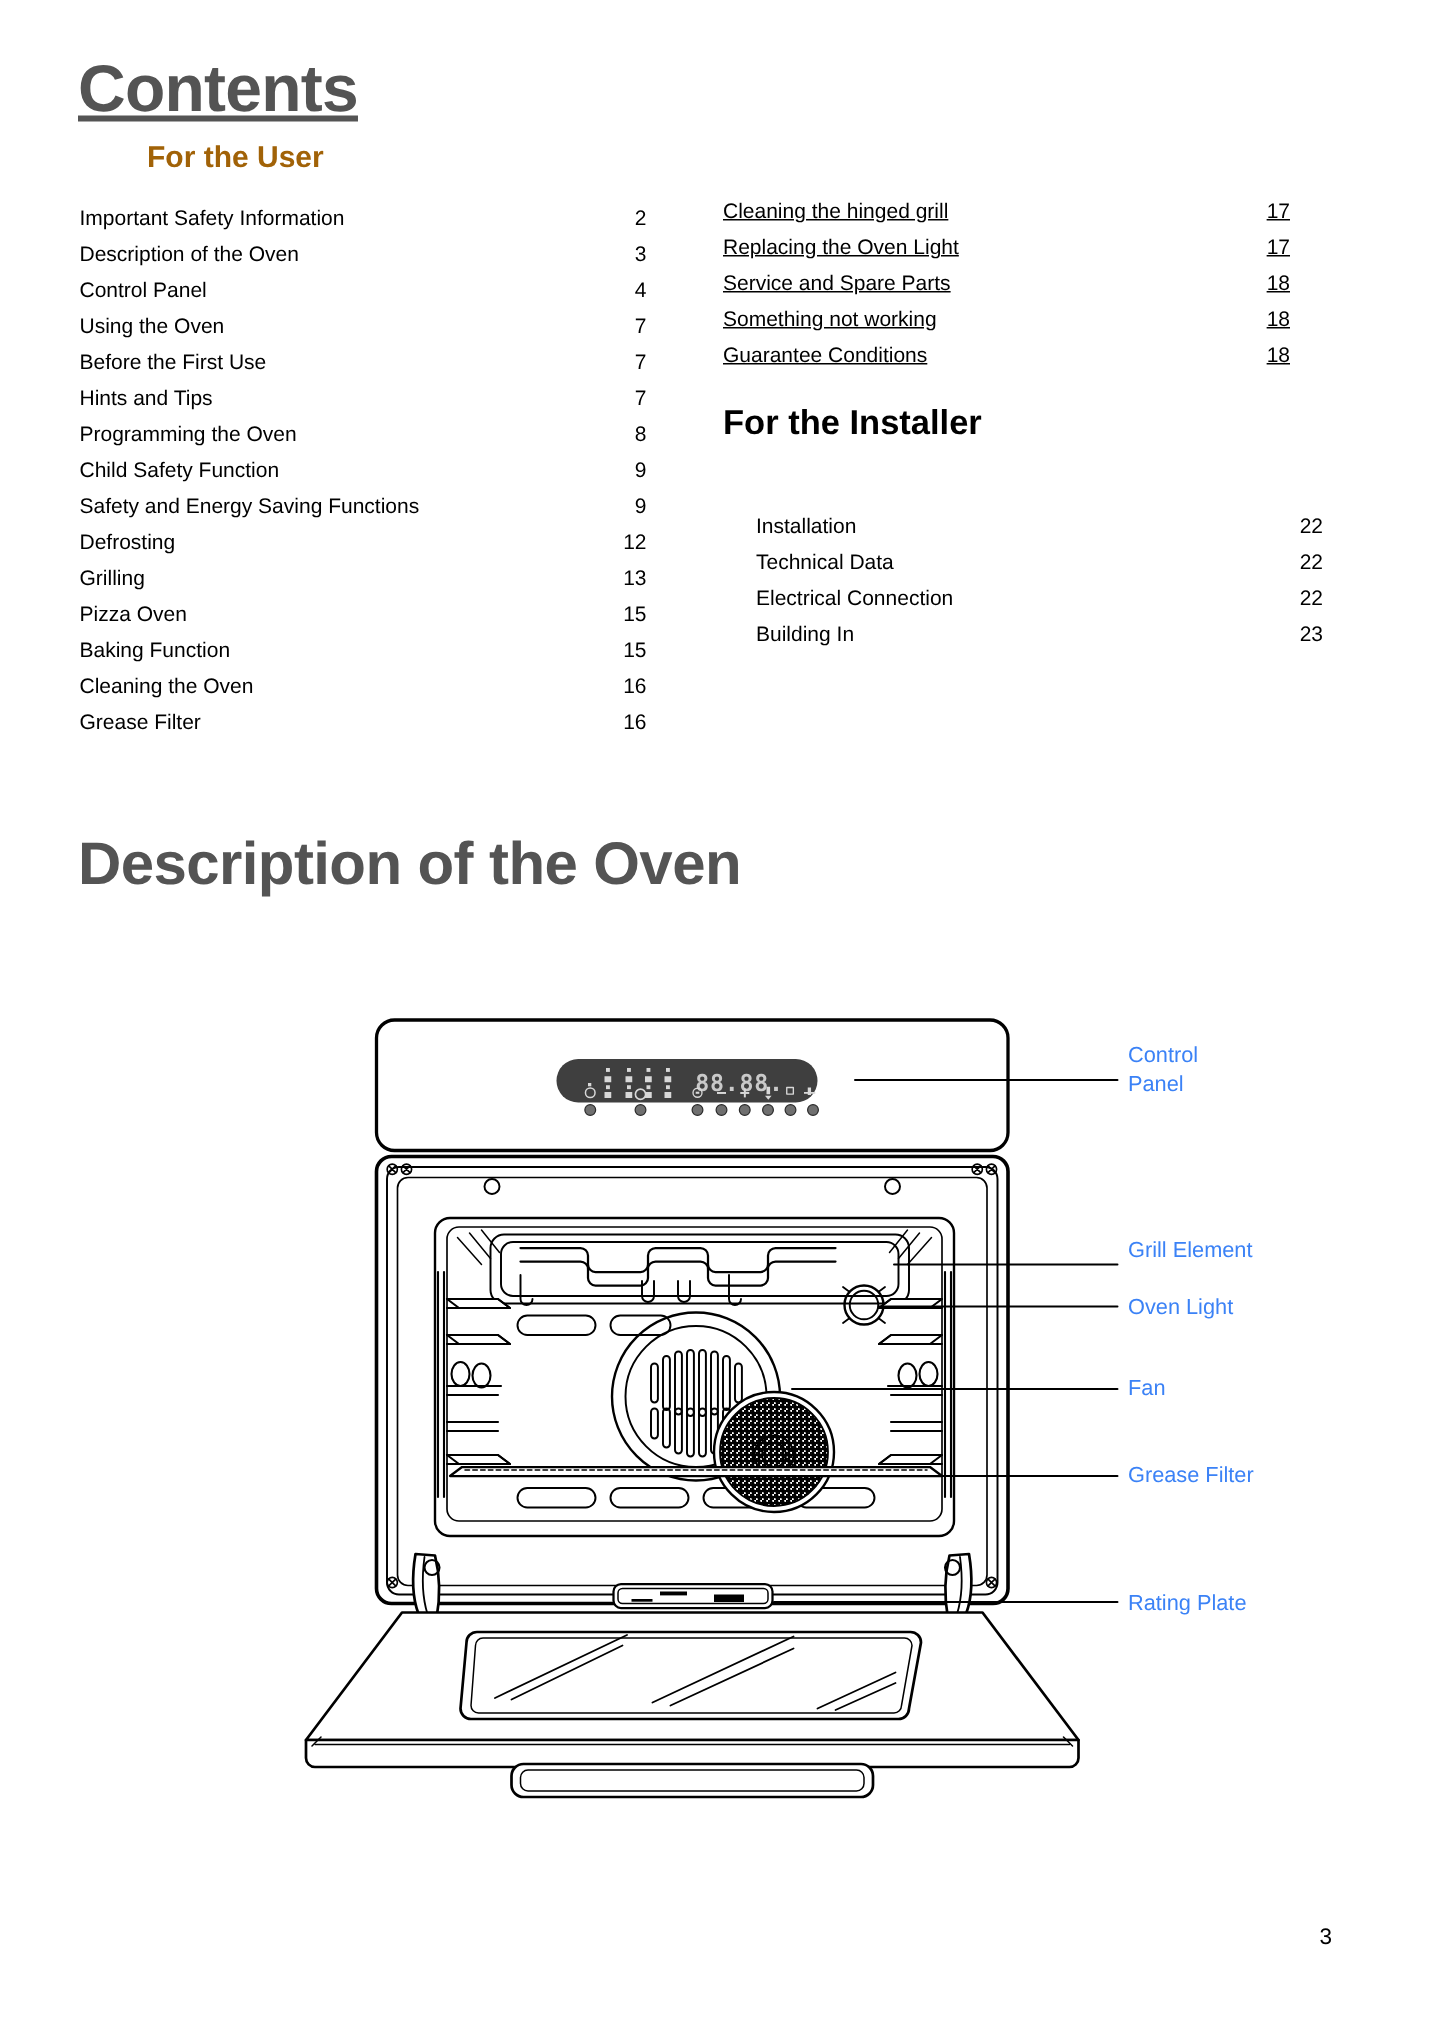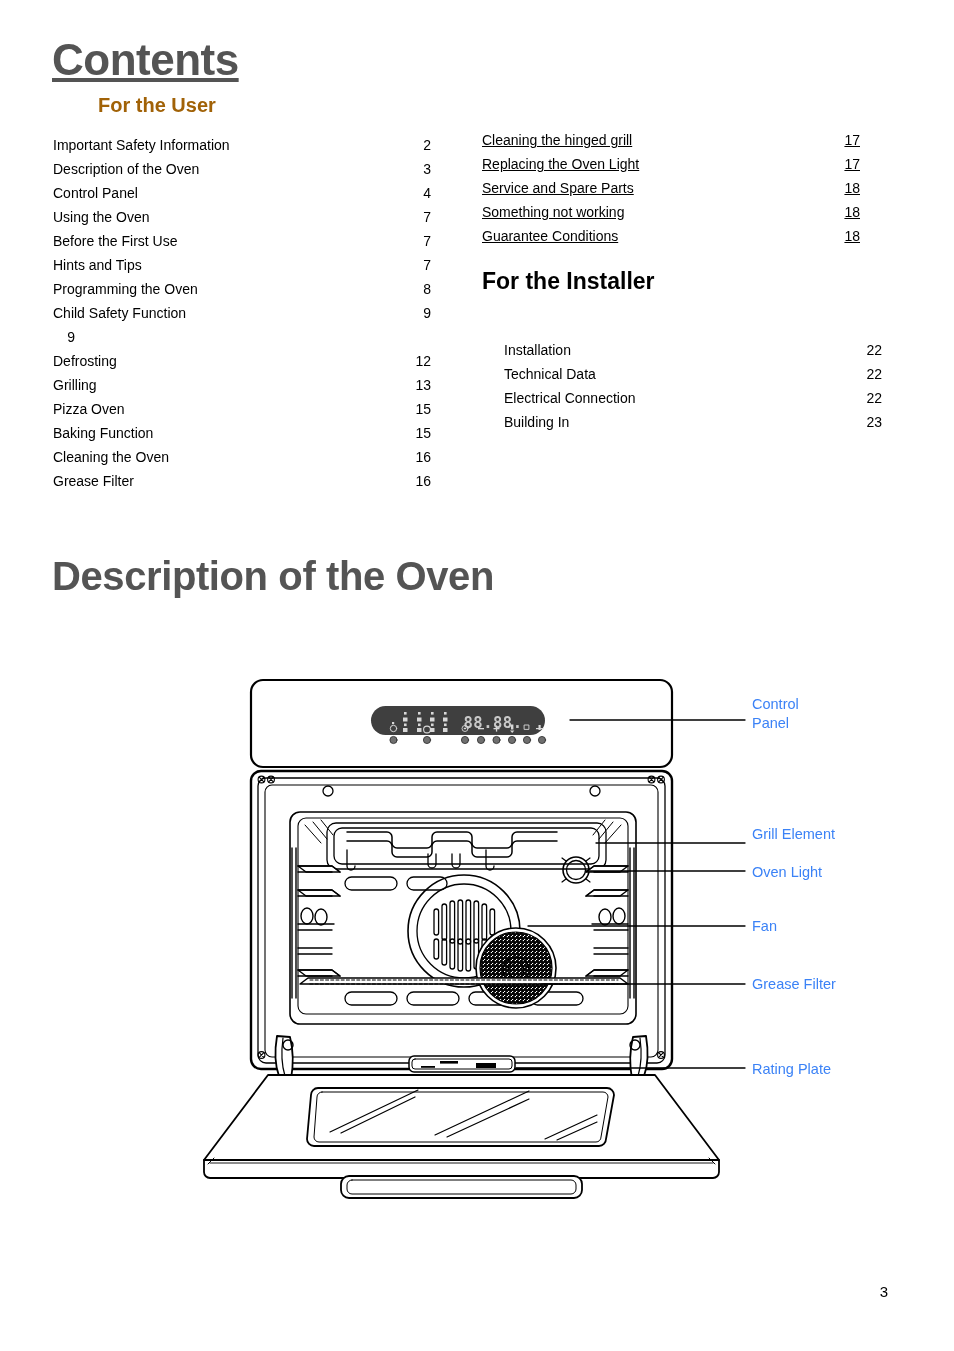--- a/index.html
+++ b/index.html
@@ -140,20 +140,21 @@
     </div>
     <div class="toc-row">
       <span class="toc-title">Programming the Oven</span>
       <span class="toc-page">8</span>
     </div>
     <div class="toc-row">
       <span class="toc-title">Child Safety Function</span>
       <span class="toc-page">9</span>
     </div>
     <div class="toc-row">
+      <span class="toc-title">Safety and Energy Saving Functions</span>
       <span class="toc-page">9</span>
     </div>
     <div class="toc-row">
       <span class="toc-title">Defrosting</span>
       <span class="toc-page">12</span>
     </div>
     <div class="toc-row">
       <span class="toc-title">Grilling</span>
       <span class="toc-page">13</span>
     </div>

